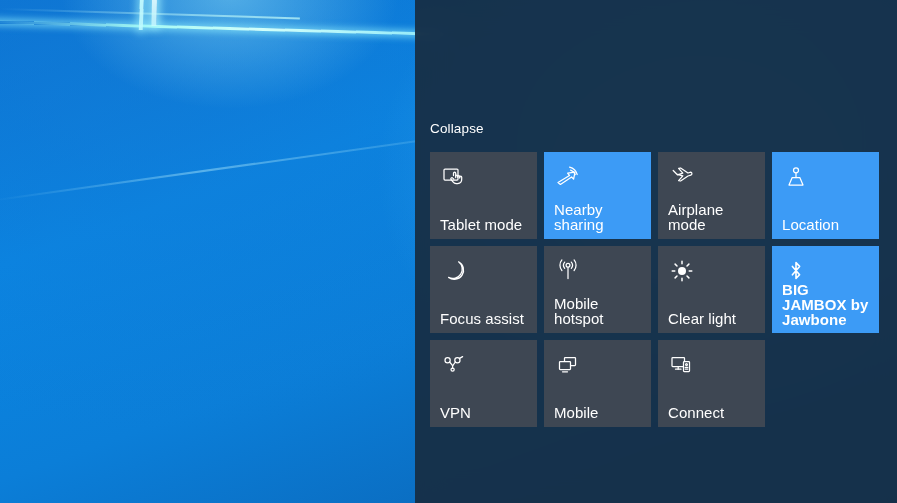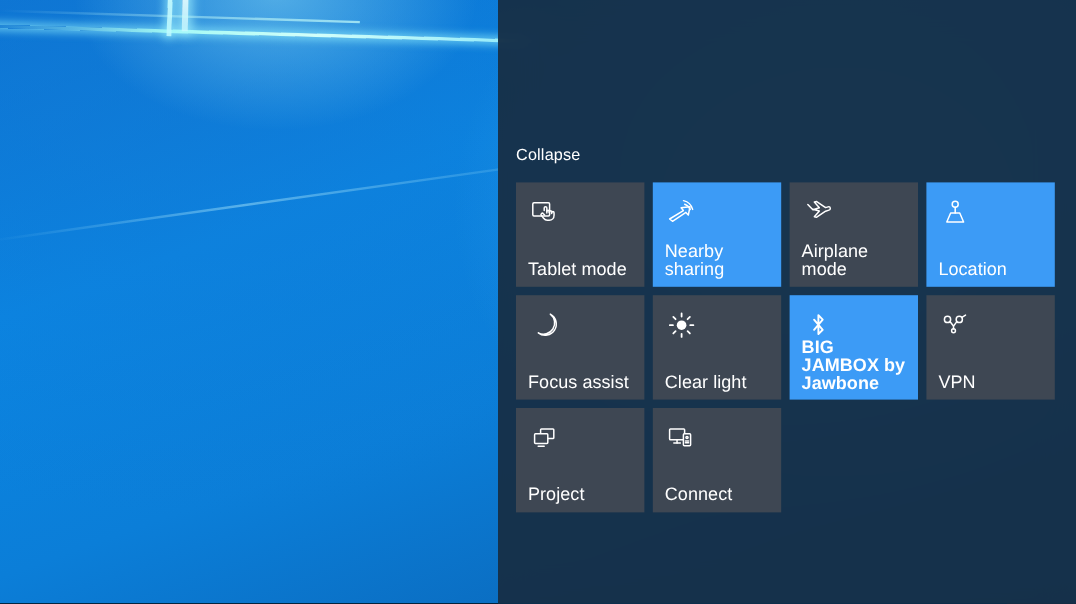--- a/index.html
+++ b/index.html
@@ -234,20 +234,33 @@
 
       <div class="tile">
         <span class="tile-icon">
           <svg viewBox="0 0 26 26">
             <path d="M17.6 3.8a9.3 9.3 0 0 1-10 15.6 9.3 9.3 0 1 0 10-15.6z"></path>
           </svg>
         </span>
         <span class="tile-label">Focus assist</span>
       </div>
 
+      <div class="tile">
+        <span class="tile-icon">
+          <svg viewBox="0 0 26 26">
+            <circle cx="13" cy="7.2" r="1.9"></circle>
+            <path d="M13 9.4 L13 20.6"></path>
+            <path d="M16.3 4.1a4.8 4.8 0 0 1 0 6.2"></path>
+            <path d="M19.1 1.9a8.2 8.2 0 0 1 0 10.6"></path>
+            <path d="M9.7 4.1a4.8 4.8 0 0 0 0 6.2"></path>
+            <path d="M6.9 1.9a8.2 8.2 0 0 0 0 10.6"></path>
+          </svg>
+        </span>
+        <span class="tile-label">Mobile hotspot</span>
+      </div>
 
       <div class="tile">
         <span class="tile-icon">
           <svg viewBox="0 0 26 26">
             <circle cx="13" cy="13" r="4" fill="#ffffff" stroke="none"></circle>
             <path d="M13 3.2v2.6M13 20.2v2.6M3.2 13h2.6M20.2 13h2.6M6.1 6.1l1.9 1.9M18 18l1.9 1.9M19.9 6.1L18 8M8 18l-1.9 1.9" stroke-width="1.5"></path>
           </svg>
         </span>
         <span class="tile-label">Clear light</span>
       </div>
@@ -278,21 +291,21 @@
       </div>
 
       <div class="tile">
         <span class="tile-icon">
           <svg viewBox="0 0 26 26">
             <rect x="9.5" y="5.5" width="11" height="8" rx="0.7"></rect>
             <rect x="4.5" y="9.5" width="11" height="8" rx="0.7" fill="#3e4753"></rect>
             <path d="M7.5 19.8 L12.5 19.8"></path>
           </svg>
         </span>
-        <span class="tile-label">Project</span>
+        <span class="tile-label">Mobile</span>
       </div>
 
       <div class="tile">
         <span class="tile-icon">
           <svg viewBox="0 0 26 26">
             <rect x="3" y="5.5" width="12.5" height="9" rx="0.7"></rect>
             <path d="M6.5 17.2 L12 17.2"></path>
             <path d="M9.2 14.5 L9.2 17.2"></path>
             <rect x="14.5" y="9.5" width="6" height="10" rx="0.8" fill="#3e4753"></rect>
             <circle cx="17.5" cy="12.6" r="0.9"></circle>

